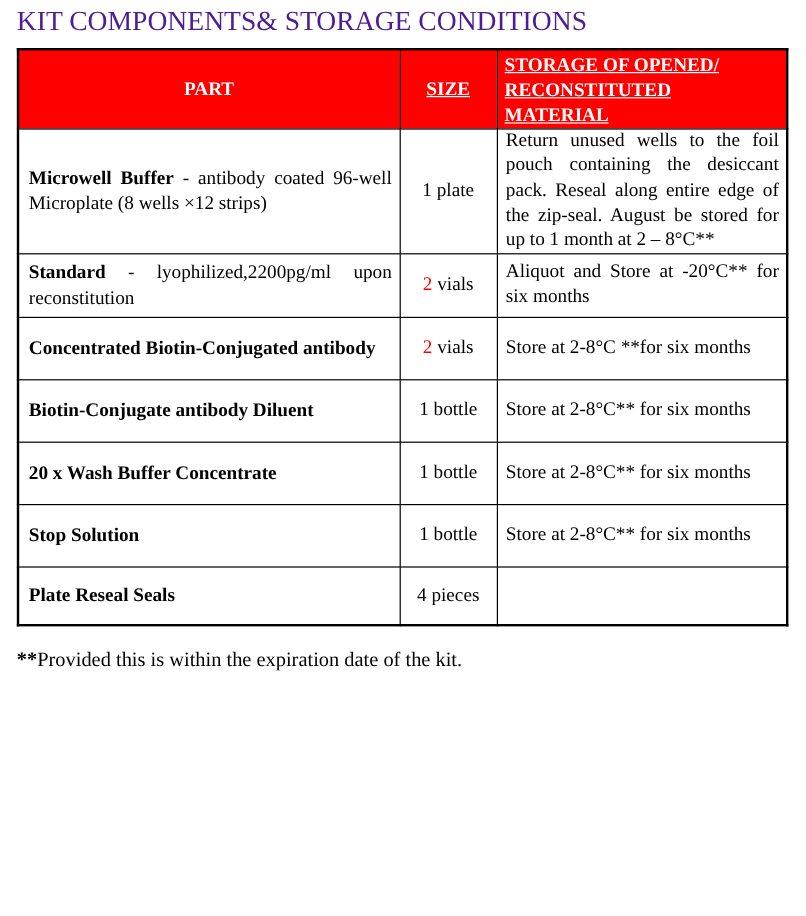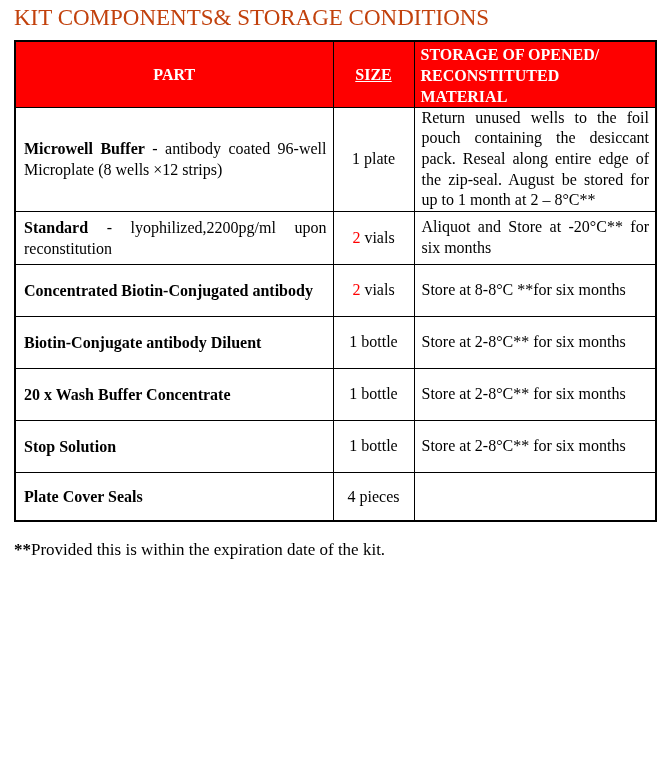--- a/index.html
+++ b/index.html
@@ -3,36 +3,36 @@
 <meta charset="utf-8">
 <style>
   html,body{margin:0;padding:0;}
   body{
     width:672px;height:763px;background:#ffffff;color:#000;
     font-family:"Liberation Serif", serif;
     -webkit-font-smoothing:antialiased;
   }
   .page{padding:6px 17px 0 14px;}
   .title{
-    color:#c2410c;font-size:23px;font-weight:400;line-height:1.08;
+    color:#4c1d95;font-size:23px;font-weight:400;line-height:1.08;
     margin:0 0 9px 0;white-space:nowrap;
   }
   table.kit{
     width:641px;border-collapse:collapse;table-layout:fixed;
     border:2px solid #000;
   }
   table.kit th, table.kit td{border:1px solid #000;}
   thead tr{height:64px;}
   thead th{
     background:#FE0000;color:#ffffff;font-weight:bold;font-size:16px;
     line-height:21px;
   }
   th.h-part{text-align:center;vertical-align:middle;}
   th.h-size{text-align:center;vertical-align:middle;text-decoration:underline;}
-  th.h-storage{text-align:left;vertical-align:top;padding:2px 18px 0 6px;}
+  th.h-storage{text-align:left;vertical-align:top;padding:2px 18px 0 6px;text-decoration:underline;}
   tbody tr{height:52px;}
   tr.h-tall{height:103px;}
   tr.h-53{height:53px;}
   tr.h-49{height:49px;}
   td.part{
     padding:0 6px 0 8px;vertical-align:middle;font-size:16px;line-height:21px;
   }
   td.part .b{font-weight:bold;}
   td.size{text-align:center;vertical-align:middle;font-size:16px;}
   td.storage{
@@ -75,39 +75,39 @@
         <td class="storage justify">Return unused wells to the foil pouch containing the desiccant pack. Reseal along entire edge of the zip-seal. August be stored for up to 1 month at 2 – 8°C**</td>
       </tr>
       <tr class="h-53">
         <td class="part justify"><span class="b">Standard</span><span> - lyophilized,2200pg/ml upon reconstitution</span></td>
         <td class="size"><span data-color="red">2</span> <span>vials</span></td>
         <td class="storage justify">Aliquot and Store at -20°C** for six months</td>
       </tr>
       <tr>
         <td class="part"><span class="b">Concentrated Biotin-Conjugated antibody</span><span></span></td>
         <td class="size"><span data-color="red">2</span> <span>vials</span></td>
-        <td class="storage">Store at 8-8°C **for six months</td>
+        <td class="storage">Store at 2-8°C **for six months</td>
       </tr>
       <tr>
         <td class="part"><span class="b">Biotin-Conjugate antibody Diluent</span><span></span></td>
         <td class="size"><span data-color="black">1</span> <span>bottle</span></td>
         <td class="storage">Store at 2-8°C** for six months</td>
       </tr>
       <tr>
         <td class="part"><span class="b">20 x Wash Buffer Concentrate</span><span></span></td>
         <td class="size"><span data-color="black">1</span> <span>bottle</span></td>
         <td class="storage">Store at 2-8°C** for six months</td>
       </tr>
       <tr>
         <td class="part"><span class="b">Stop Solution</span><span></span></td>
         <td class="size"><span data-color="black">1</span> <span>bottle</span></td>
         <td class="storage">Store at 2-8°C** for six months</td>
       </tr>
       <tr class="h-49">
-        <td class="part"><span class="b">Plate Cover Seals</span><span></span></td>
+        <td class="part"><span class="b">Plate Reseal Seals</span><span></span></td>
         <td class="size"><span data-color="black">4</span> <span>pieces</span></td>
         <td class="storage"></td>
       </tr>
     </tbody>
   </table>
 
   <p class="footnote"><span class="stars">**</span><span>Provided this is within the expiration date of the kit.</span></p>
 
 </div>
 

